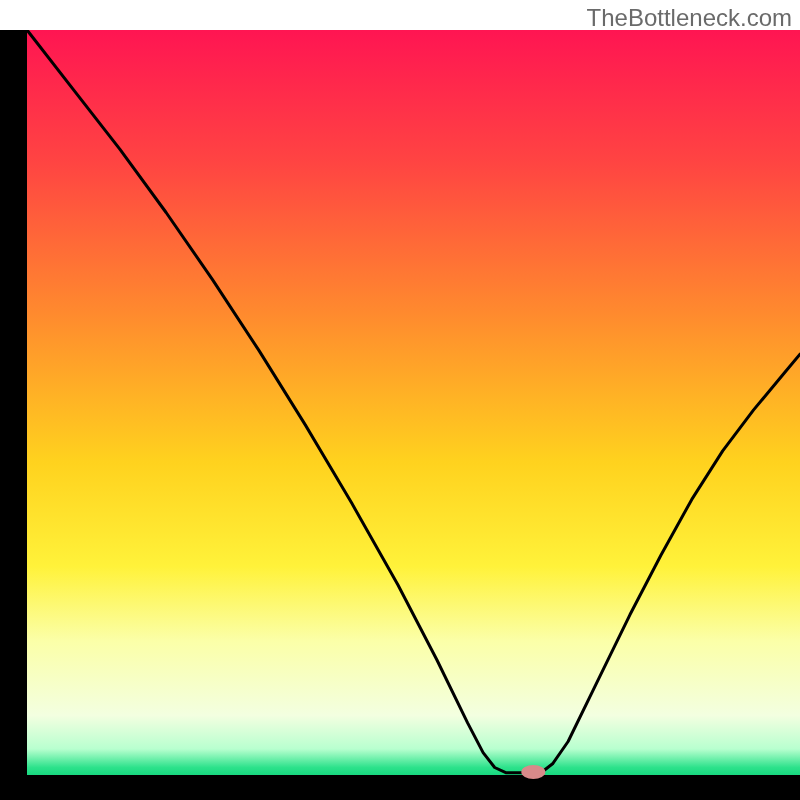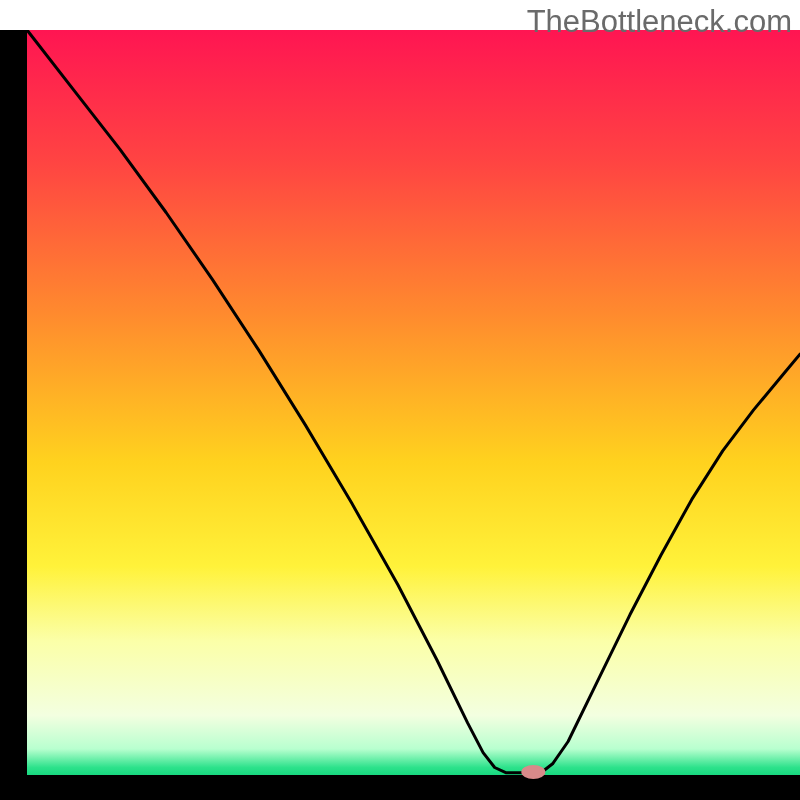--- a/index.html
+++ b/index.html
@@ -13,21 +13,21 @@
   }
   .container {
     position: relative;
     width: 800px;
     height: 800px;
   }
   .watermark {
     position: absolute;
     top: 4px;
     right: 8px;
-    font-size: 31px;
+    font-size: 24px;
     color: #6a6a6a;
     font-weight: 500;
     z-index: 10;
   }
   svg {
     display: block;
   }
 </style>
 </head>
 <body>

